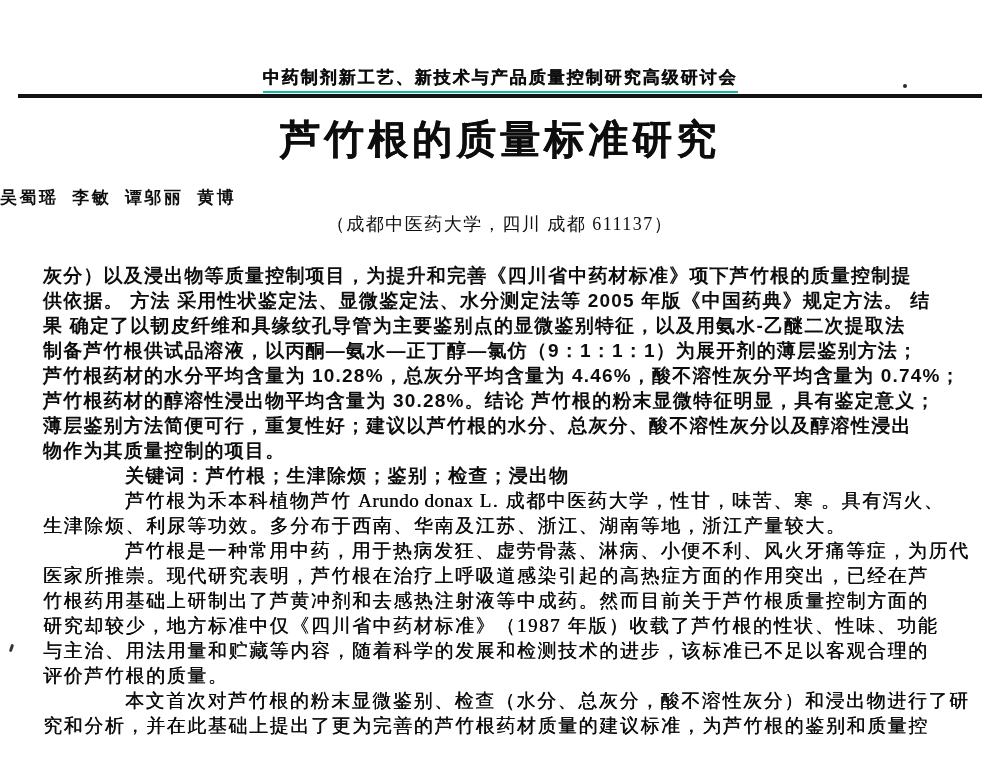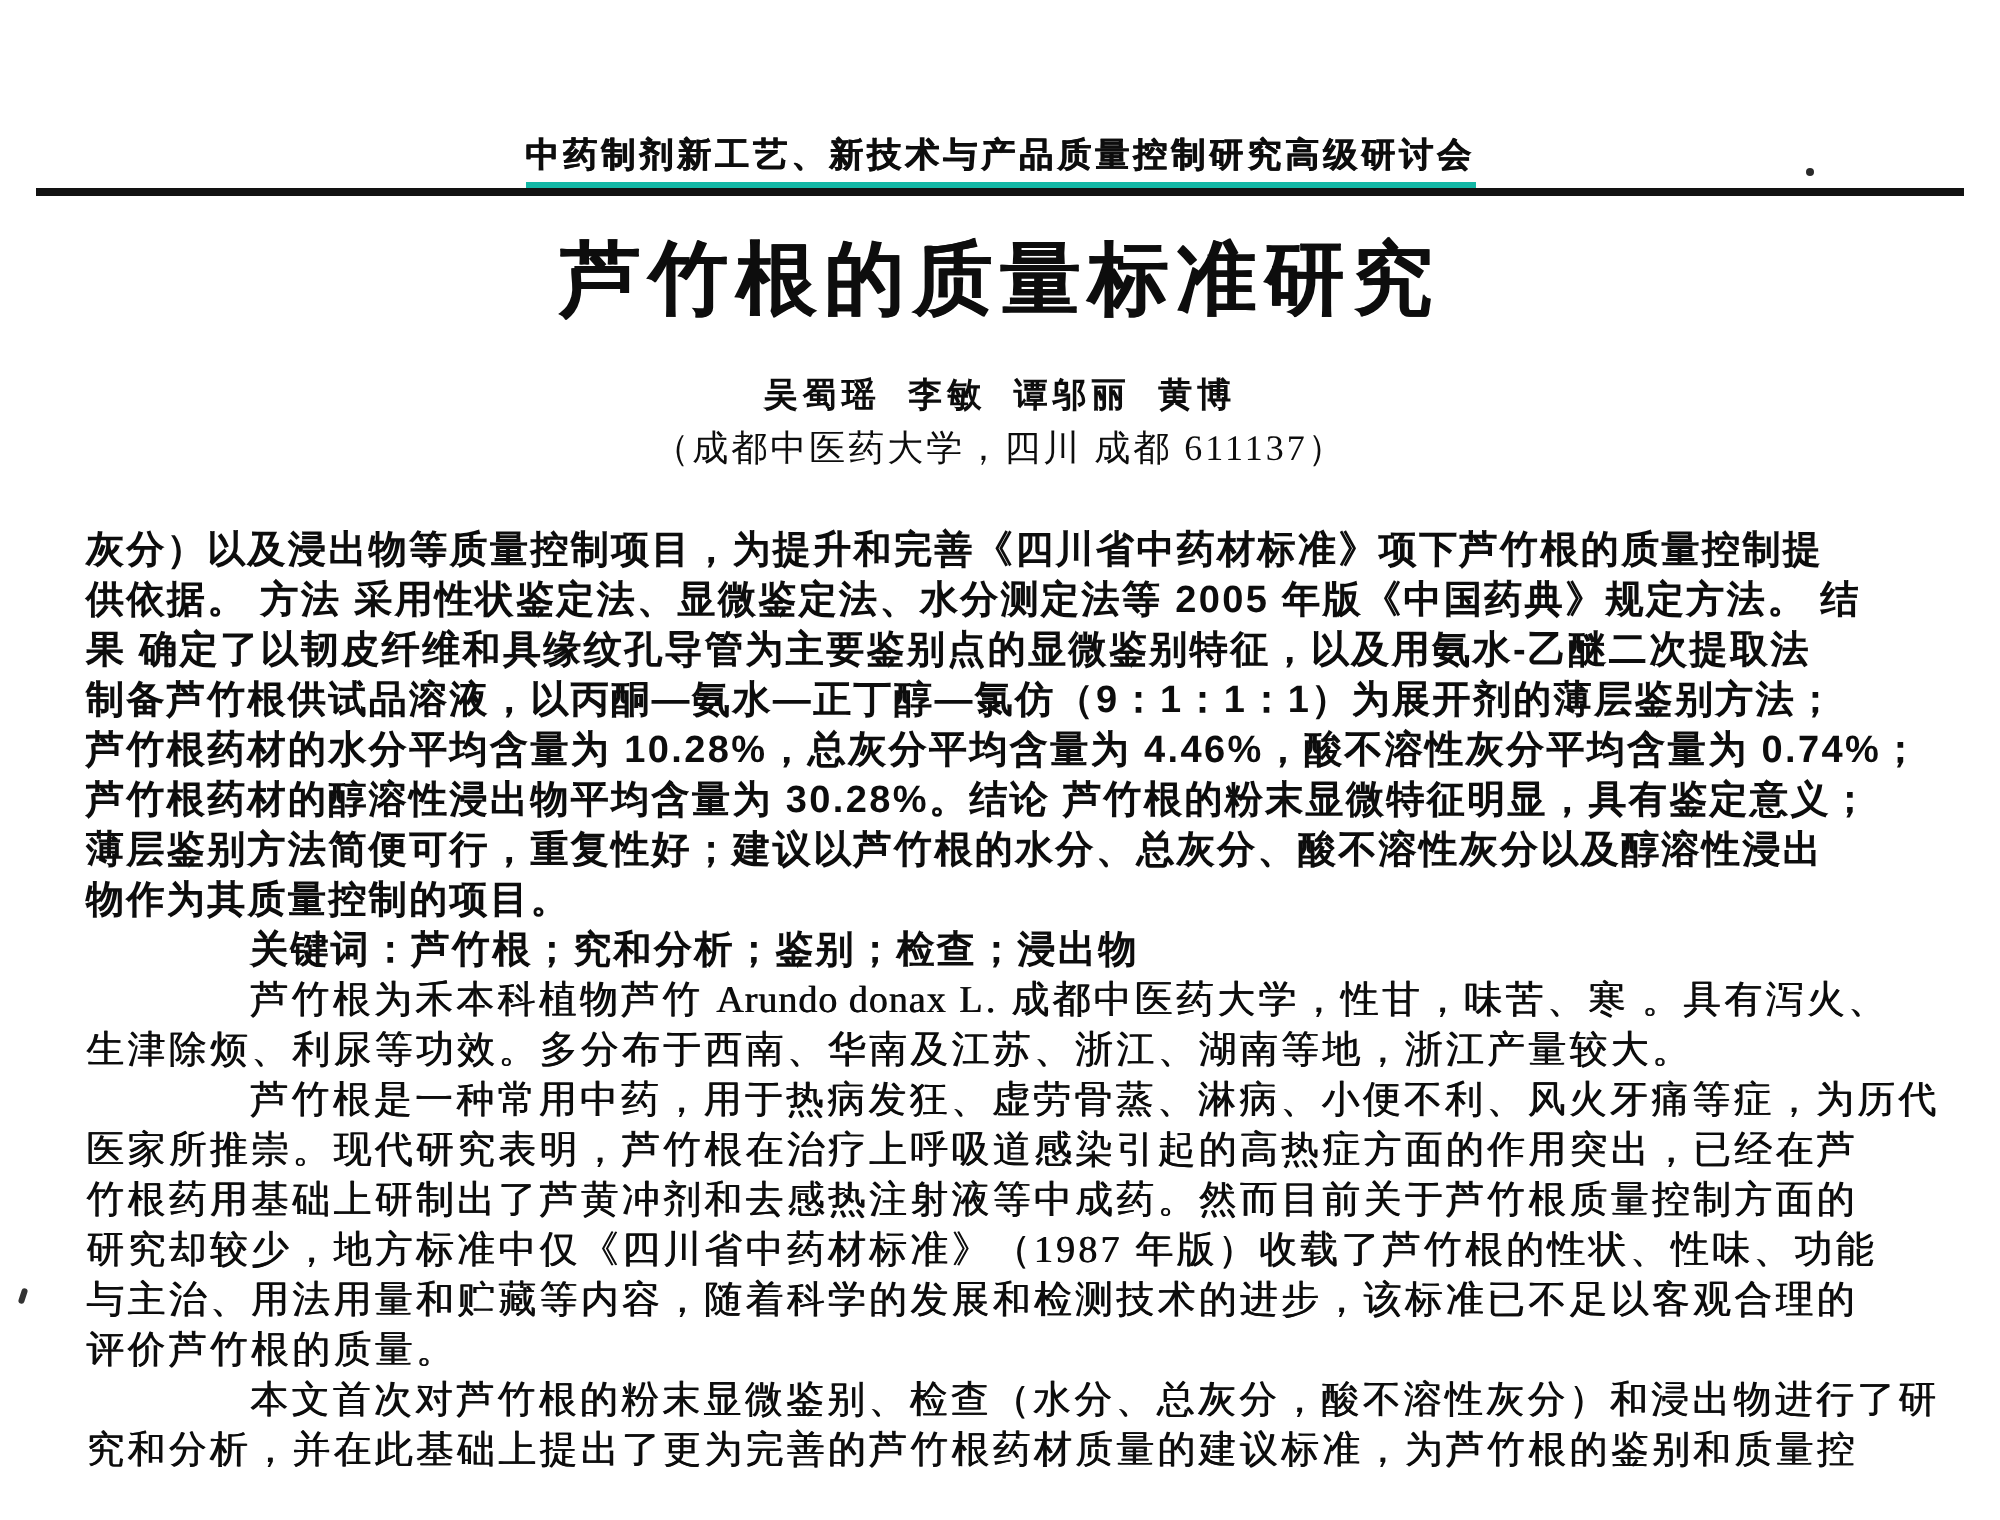--- a/index.html
+++ b/index.html
@@ -28,21 +28,21 @@
     left: 0;
     width: 1000px;
     text-align: center;
   }
   .conf-header {
     display: inline-block;
     font-family: "Liberation Sans", sans-serif;
     font-weight: 700;
     font-size: 17px;
     letter-spacing: 2px;
-    border-bottom: 7px solid #14b8a6;
+    border-bottom: 2px solid #14b8a6;
     padding-bottom: 2px;
     text-shadow: 0.4px 0 0 #0d0d0d;
   }
   .header-rule {
     position: absolute;
     top: 94px;
     left: 18px;
     width: 964px;
     height: 4px;
     background: #121212;
@@ -79,21 +79,21 @@
     font-size: 40px;
     letter-spacing: 4px;
     margin: 0;
     text-shadow: 0.5px 0 0 #0d0d0d;
   }
   .authors {
     position: absolute;
     top: 186px;
     left: 0;
     width: 1000px;
-    text-align: center;
+    text-align: left;
     font-size: 17px;
     font-weight: 700;
     letter-spacing: 2.5px;
     word-spacing: 7px;
   }
   .affiliation {
     position: absolute;
     top: 212px;
     left: 0;
     width: 1000px;
@@ -151,21 +151,21 @@
 
     <div class="line abs">灰分）以及浸出物等质量控制项目，为提升和完善《四川省中药材标准》项下芦竹根的质量控制提</div>
     <div class="line abs">供依据。 方法 采用性状鉴定法、显微鉴定法、水分测定法等 2005 年版《中国药典》规定方法。 结</div>
     <div class="line abs">果 确定了以韧皮纤维和具缘纹孔导管为主要鉴别点的显微鉴别特征，以及用氨水-乙醚二次提取法</div>
     <div class="line abs">制备芦竹根供试品溶液，以丙酮—氨水—正丁醇—氯仿（9：1：1：1）为展开剂的薄层鉴别方法；</div>
     <div class="line abs">芦竹根药材的水分平均含量为 10.28%，总灰分平均含量为 4.46%，酸不溶性灰分平均含量为 0.74%；</div>
     <div class="line abs">芦竹根药材的醇溶性浸出物平均含量为 30.28%。结论 芦竹根的粉末显微特征明显，具有鉴定意义；</div>
     <div class="line abs">薄层鉴别方法简便可行，重复性好；建议以芦竹根的水分、总灰分、酸不溶性灰分以及醇溶性浸出</div>
     <div class="line abs">物作为其质量控制的项目。</div>
 
-    <div class="line abs indent">关键词：芦竹根；究和分析；鉴别；检查；浸出物</div>
+    <div class="line abs indent">关键词：芦竹根；生津除烦；鉴别；检查；浸出物</div>
 
     <div class="line indent">
       <span>芦竹根为禾本科植物芦竹 </span><span class="latin">Arundo donax</span><span> L. 成都中医药大学，性甘，味苦、寒 。具有泻火、</span>
     </div>
     <div class="line">生津除烦、利尿等功效。多分布于西南、华南及江苏、浙江、湖南等地，浙江产量较大。</div>
 
     <div class="line indent">芦竹根是一种常用中药，用于热病发狂、虚劳骨蒸、淋病、小便不利、风火牙痛等症，为历代</div>
     <div class="line">医家所推崇。现代研究表明，芦竹根在治疗上呼吸道感染引起的高热症方面的作用突出，已经在芦</div>
     <div class="line">竹根药用基础上研制出了芦黄冲剂和去感热注射液等中成药。然而目前关于芦竹根质量控制方面的</div>
     <div class="line">研究却较少，地方标准中仅《四川省中药材标准》（1987 年版）收载了芦竹根的性状、性味、功能</div>

